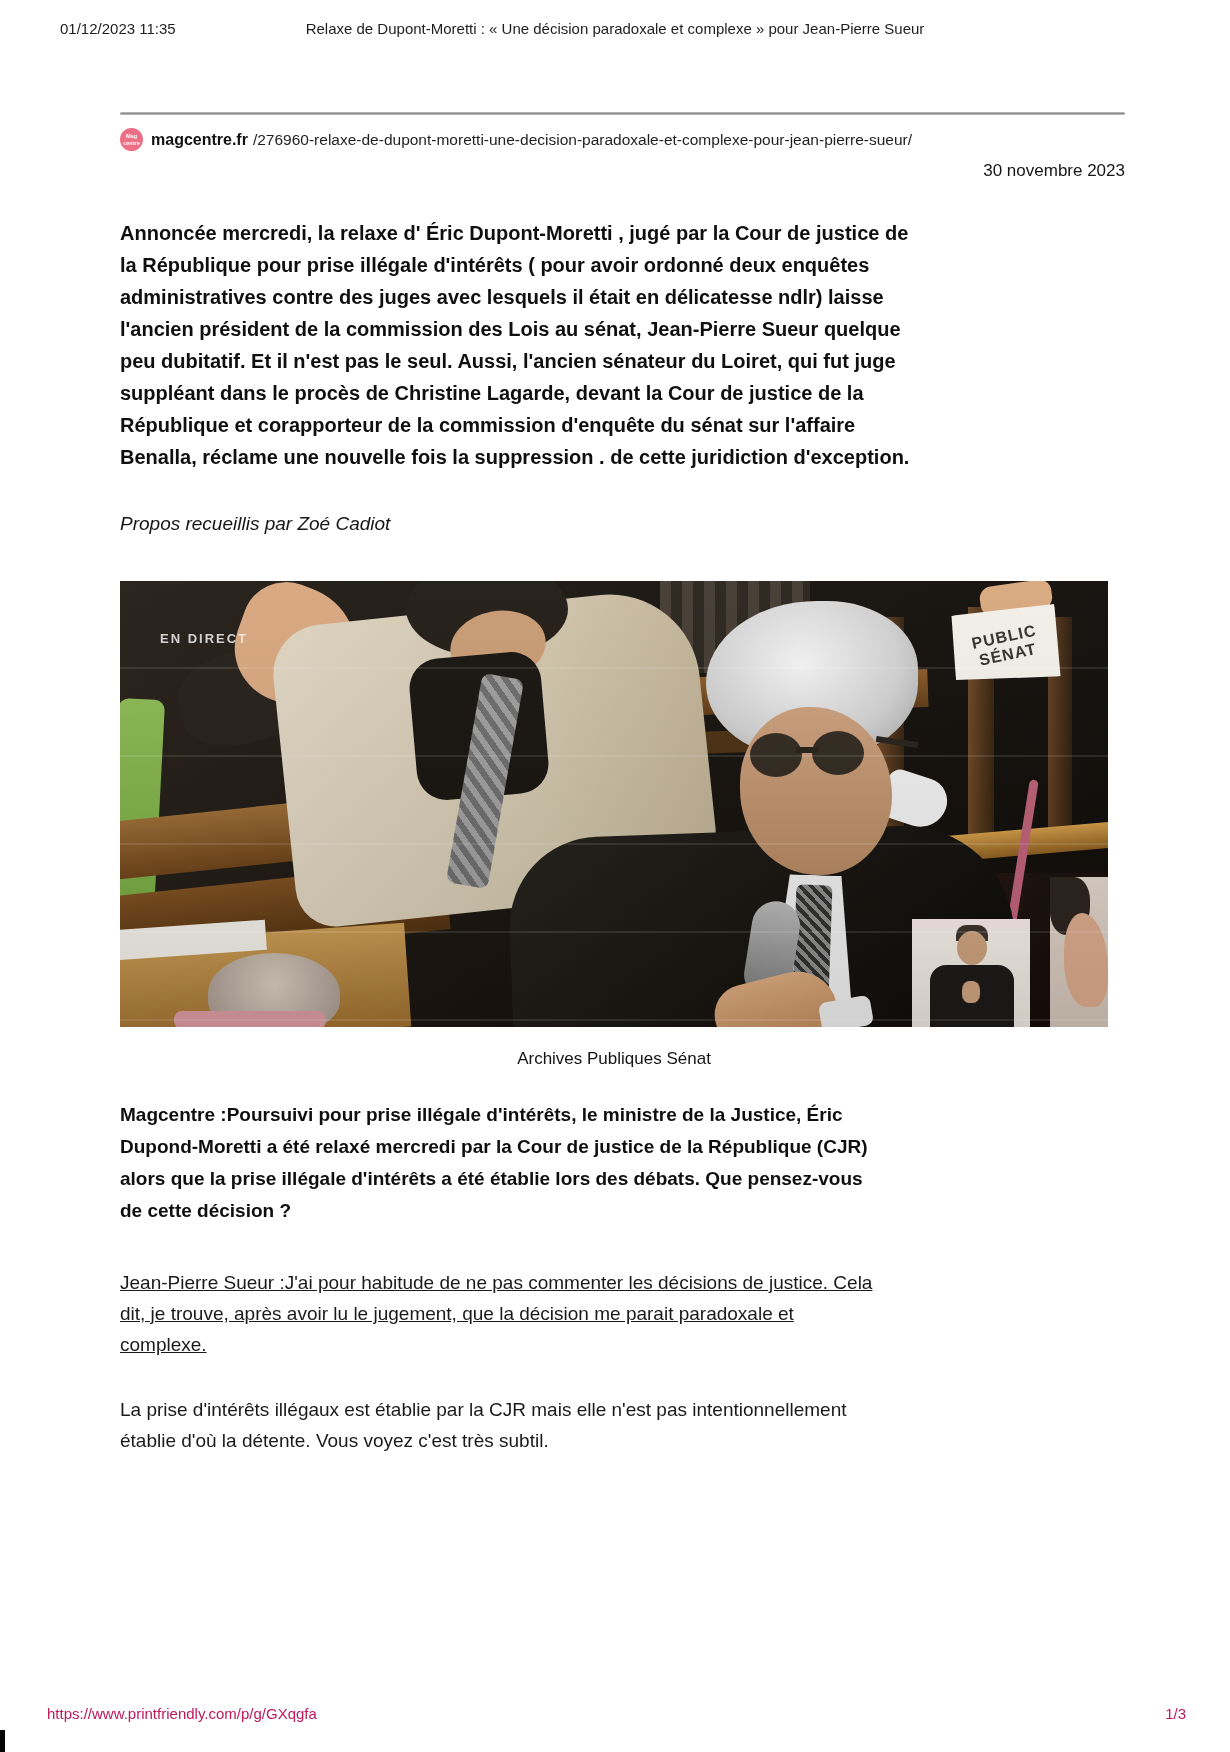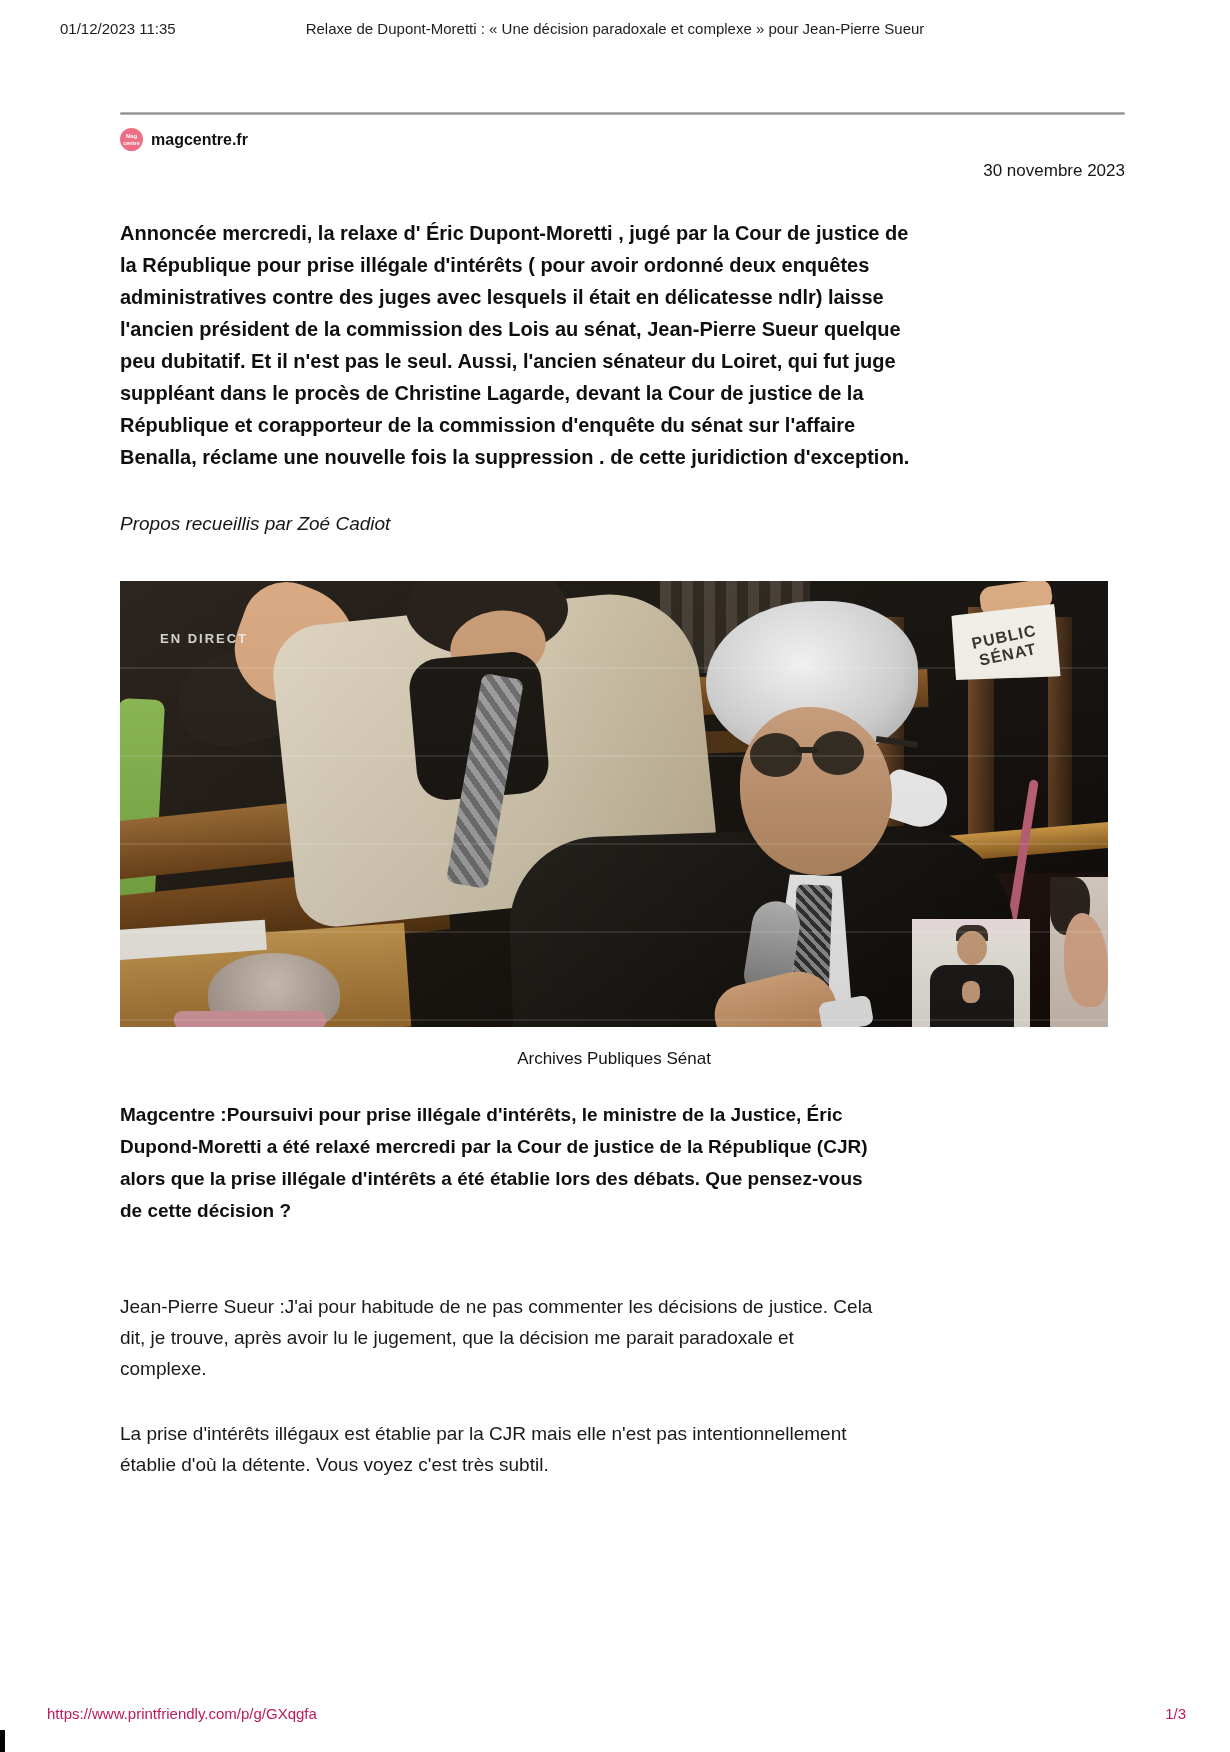--- a/index.html
+++ b/index.html
@@ -27,21 +27,21 @@
   .favicon { width:23px; height:23px; border-radius:50%; background:#ec6f85; color:#fff; margin-right:8px;
              display:flex; flex-direction:column; align-items:center; justify-content:center;
              font-size:5.5px; font-weight:bold; line-height:1.15; flex:none; }
   .site { font-weight:bold; font-size:16px; color:#111; }
   .path { margin-left:5px; }
   .date-row { margin-top:10px; text-align:right; font-size:17px; color:#161616; }
   .intro { margin-top:36px; font-weight:bold; font-size:20px; line-height:32px; color:#0f0f0f; white-space:pre-line; }
   .byline { margin-top:40px; font-style:italic; font-size:19px; color:#161616; }
   .q { font-weight:bold; font-size:19px; line-height:32px; color:#0f0f0f; white-space:pre-line; }
   .a { font-size:19px; line-height:31px; color:#1a1a1a; white-space:pre-line; }
-  .q1 { margin-top:30px; } .a1 { margin-top:64px; } .q2 { margin-top:28px; } .a2 { margin-top:34px; }
+  .q1 { margin-top:30px; } .a1 { margin-top:40px;text-decoration:underline; } .q2 { margin-top:28px; } .a2 { margin-top:34px; }
   .photo-caption { margin-top:22px; width:988px; text-align:center; font-size:17px; color:#141414; }
 
   
   .photo { position:relative; margin-top:46px; width:988px; height:446px; background:
            linear-gradient(100deg,#241d16 0%,#1a1510 35%,#120e0a 70%,#0e0b08 100%); overflow:hidden; }
   .photo > div { position:absolute; }
   .ph-pipes { left:540px; top:0; width:150px; height:92px;
               background:repeating-linear-gradient(90deg,#4a4036 0 11px,#2c251e 11px 22px); opacity:.85; }
   .ph-post1 { left:758px; top:36px; width:26px; height:226px; background:linear-gradient(90deg,#6b4423,#33200e); }
   .ph-post2 { left:848px; top:26px; width:26px; height:244px; background:linear-gradient(90deg,#6b4423,#33200e); }
@@ -120,20 +120,21 @@
 
 
   <div class="divider"></div>
 
   <div class="source-row">
     <span class="favicon">
       <span>Mag</span>
       <span>centre</span>
     </span>
     <span class="site">magcentre.fr</span>
+    <span class="path">/276960-relaxe-de-dupont-moretti-une-decision-paradoxale-et-complexe-pour-jean-pierre-sueur/</span>
   </div>
 
   <div class="date-row">30 novembre 2023</div>
 
   <p class="intro">Annoncée mercredi, la relaxe d' Éric Dupont-Moretti , jugé par la Cour de justice de
 la République pour prise illégale d'intérêts ( pour avoir ordonné deux enquêtes
 administratives contre des juges avec lesquels il était en délicatesse ndlr) laisse
 l'ancien président de la commission des Lois au sénat, Jean-Pierre Sueur quelque
 peu dubitatif. Et il n'est pas le seul. Aussi, l'ancien sénateur du Loiret, qui fut juge
 suppléant dans le procès de Christine Lagarde, devant la Cour de justice de la

